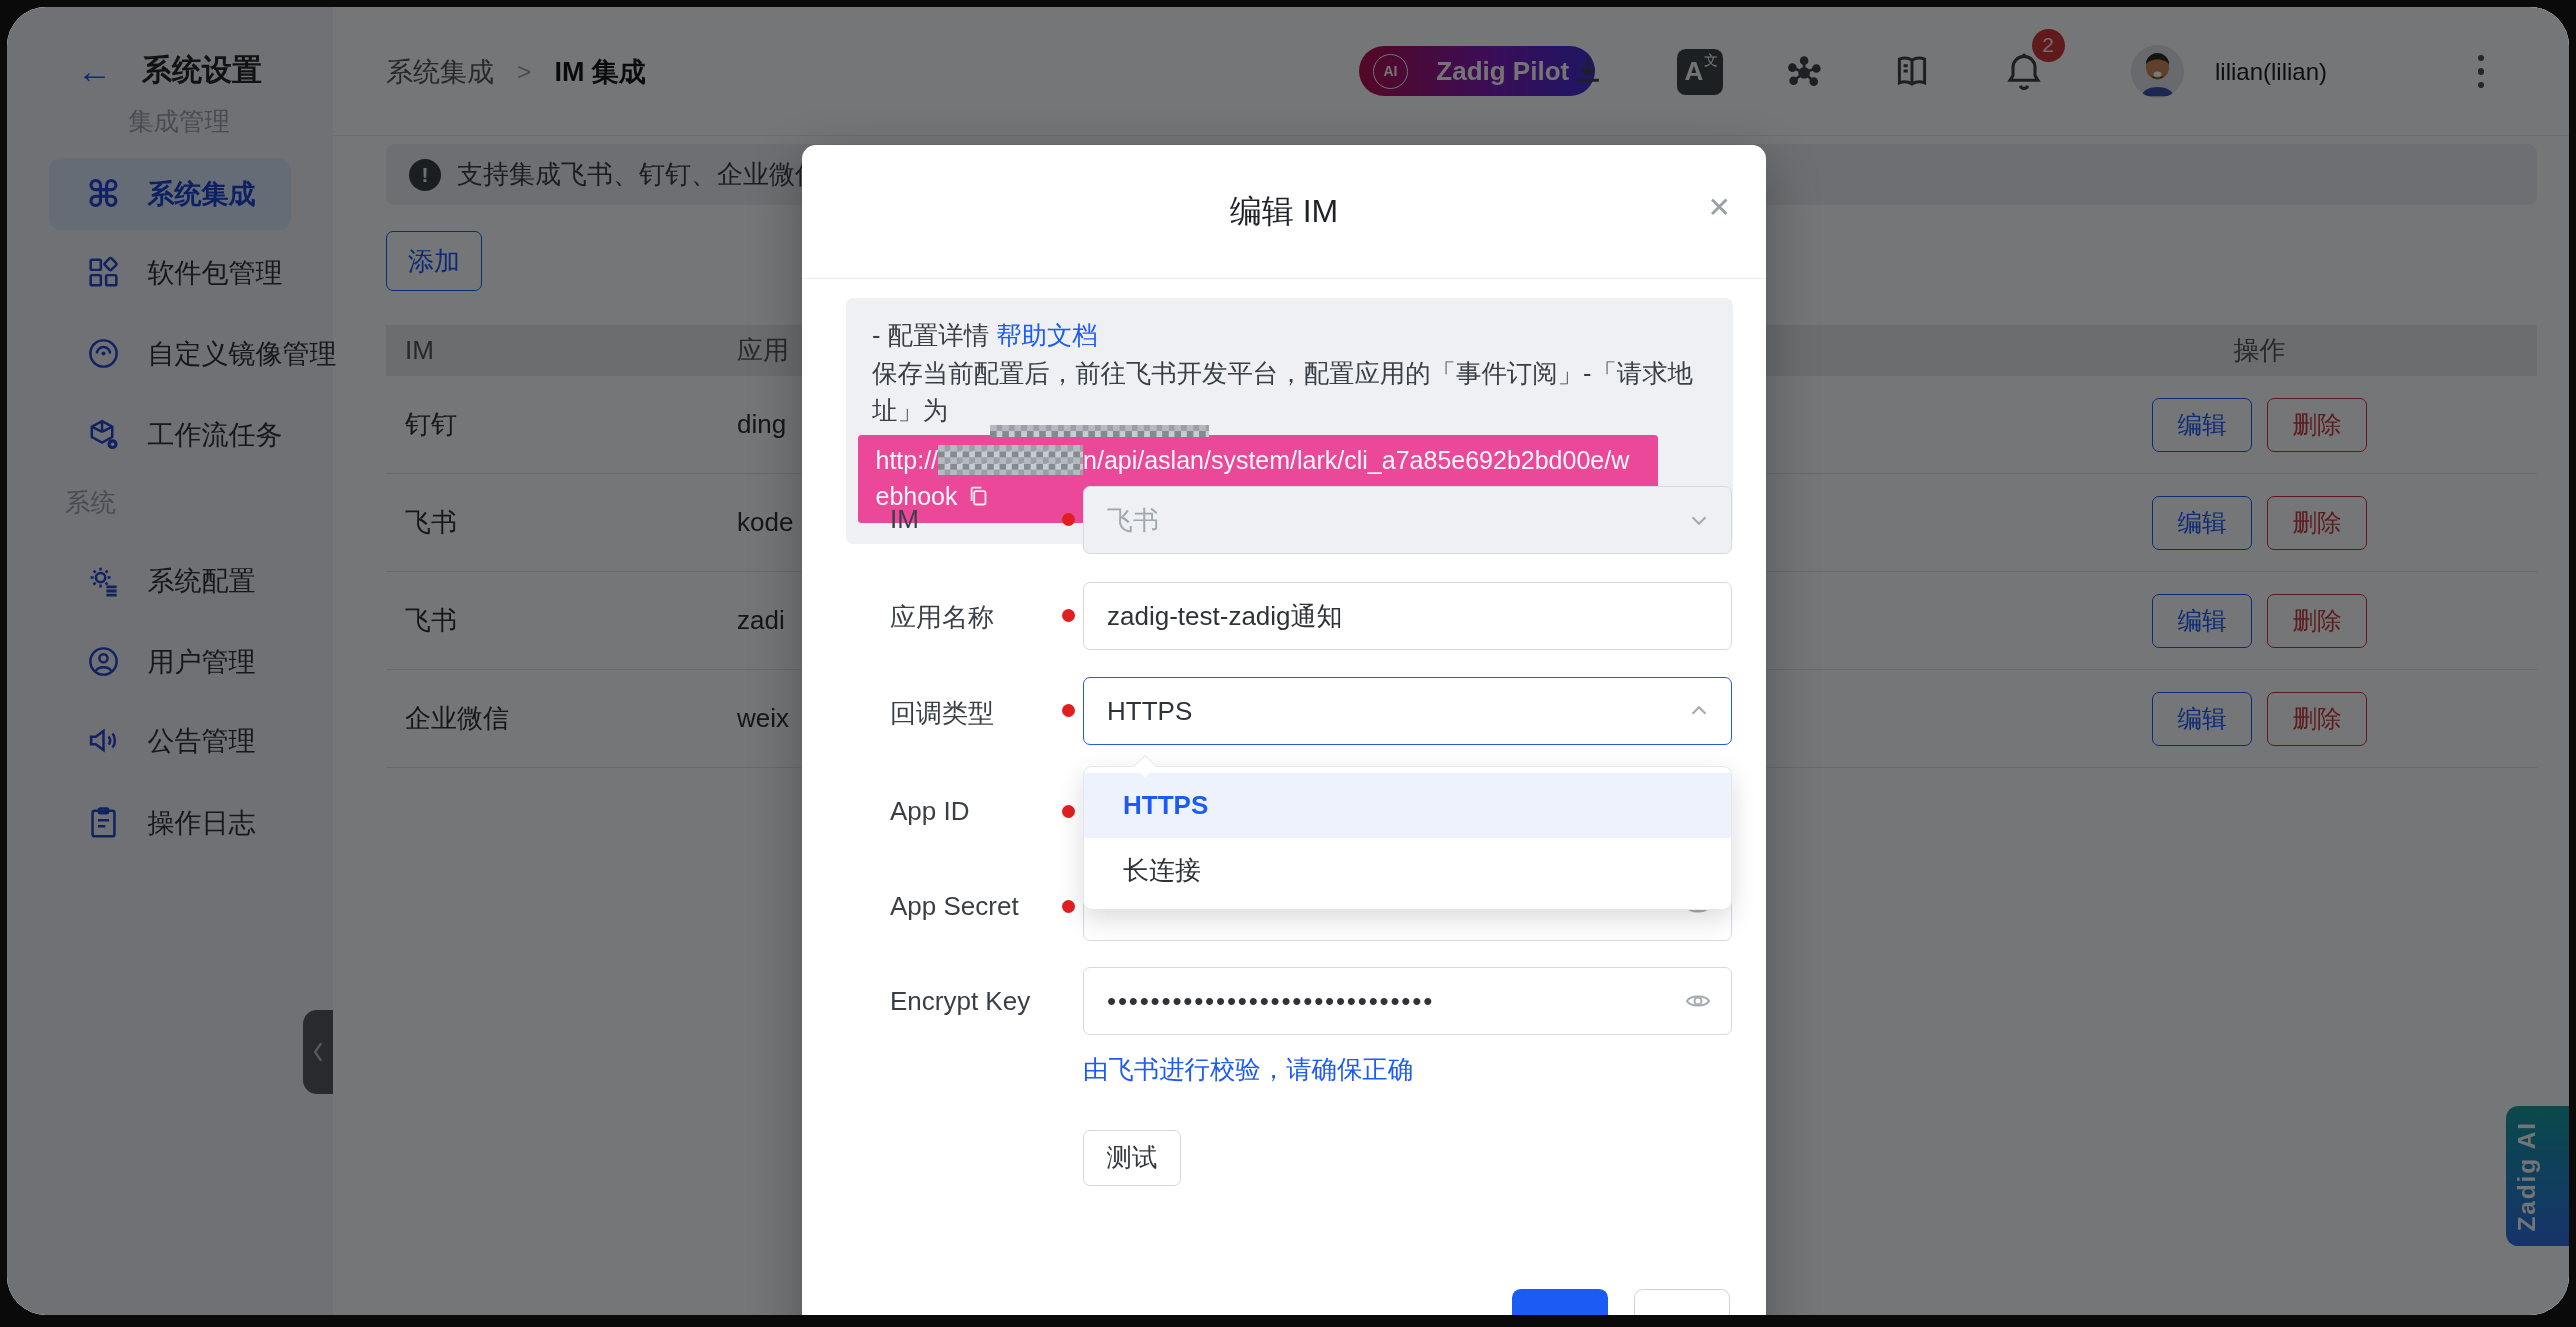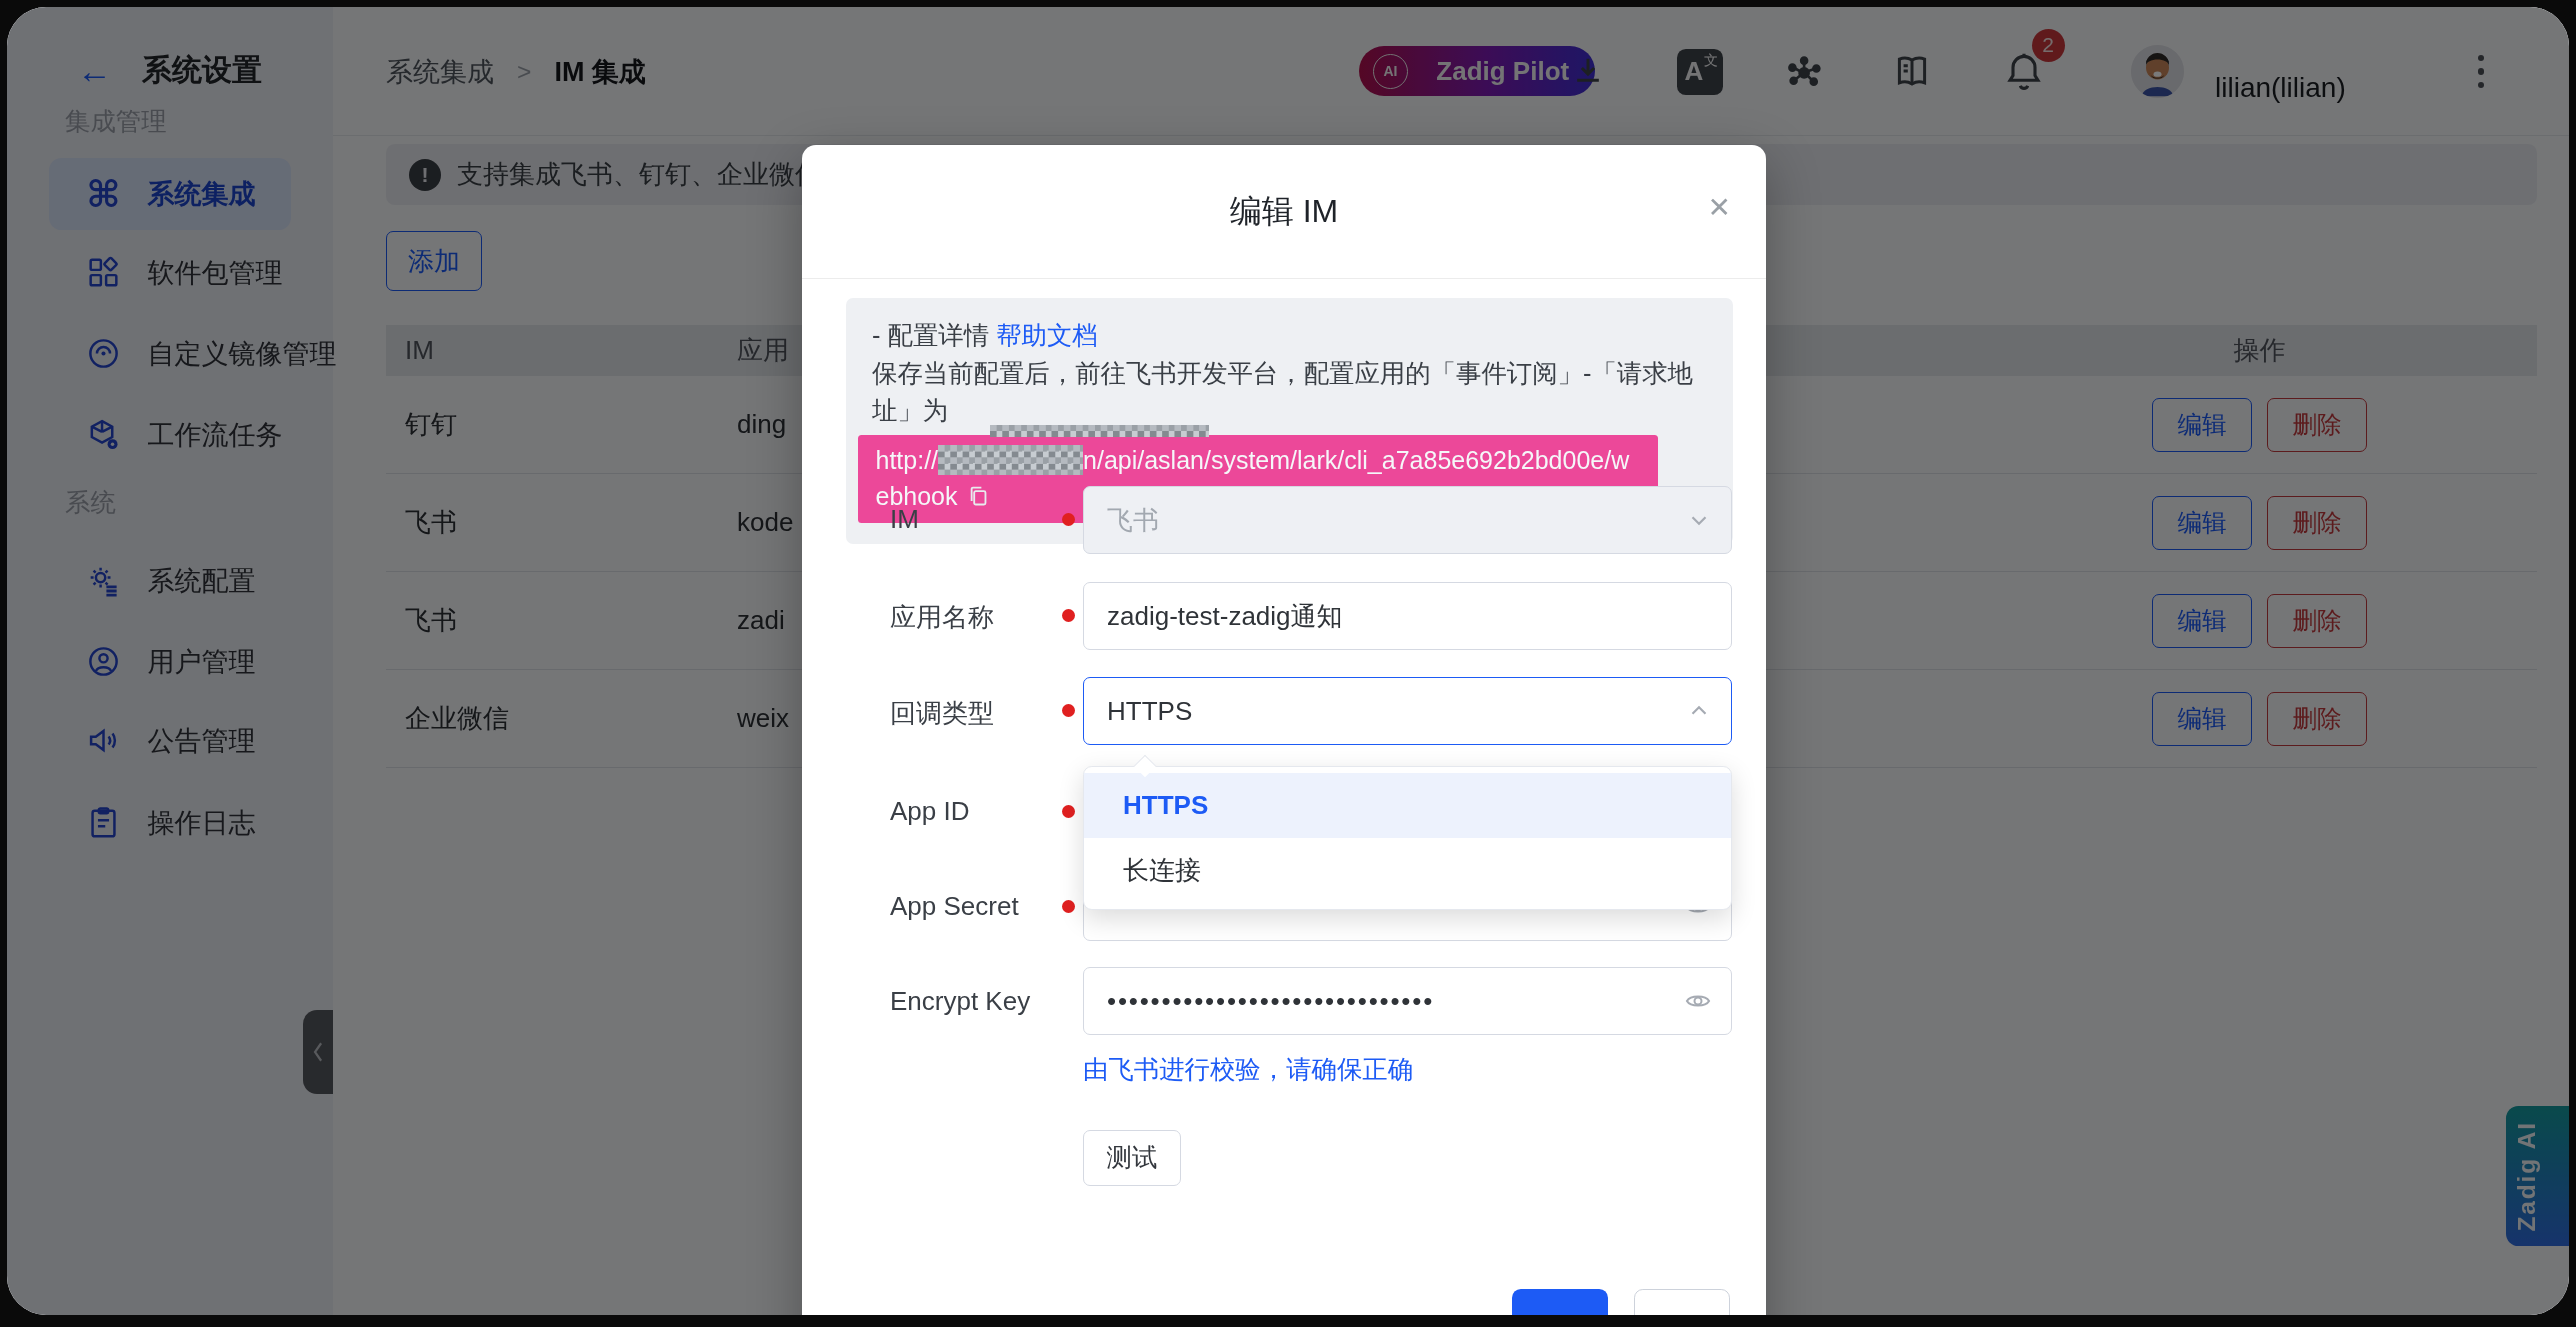--- a/index.html
+++ b/index.html
@@ -29,21 +29,21 @@
   .pilot { position:absolute; left:1026px; top:39px; height:50px; padding:0 26px 0 14px; border-radius:25.4px; display:flex; align-items:center; background:linear-gradient(90deg,#b0104e,#7c1bb5 55%,#3f2fd4); color:#f2f2f5; cursor:pointer;gap:16px; }
   .pilot .phead { width:35px; height:35px; border:1.8px solid #eee; border-radius:50%; display:flex; align-items:center; justify-content:center; font-size:14px; font-weight:700; margin-right:12.3px; }
   .pilot .plb { font-size:26px; font-weight:600; }
   .tb-icon { position:absolute; top:0; height:129px; width:61px; display:flex; align-items:center; justify-content:center; cursor:pointer; color:#3e434a; }
   .translate-box { width:46px; height:46px; background:#3e434a; border-radius:8.8px; color:#f2f3f5; position:relative; }
   .translate-box .bigA { position:absolute; left:8px; top:7px; font-size:26px; font-weight:700; }
   .translate-box .zh { position:absolute; right:4.4px; top:3.5px; font-size:14px; }
   .bell-wrap { position:relative; }
   .badge { position:absolute; right:-19px; top:-21px; min-width:33px; height:33px; border-radius:16.7px; background:#c8373c; color:#f4e2e2; font-size:21px; display:flex; align-items:center; justify-content:center; padding:0 7px; }
   .avatar { position:absolute; left:1798px; top:38px; width:53px; height:53px; border-radius:50%; overflow:hidden; background:#dfe1e5; cursor:pointer; }
-  .username { position:absolute; left:1882px; top:16px; height:129px; display:flex; align-items:center; font-size:28px; color:#1b1e23; cursor:pointer; }
+  .username { position:absolute; left:1882px; top:0; height:129px; display:flex; align-items:center; font-size:24px; color:#1b1e23; cursor:pointer; }
   .more-dots { position:absolute; left:2145px; top:0; height:129px; display:flex; flex-direction:column; justify-content:center; gap:7px; cursor:pointer; }
   .more-dots i { width:6.1px; height:6.1px; border-radius:50%; background:#4b5057; }
 
   
   .content { position:absolute; left:326px; top:130px; right:0; bottom:0; background:#f4f6f9; }
   .notice-bar { position:absolute; left:53px; right:32px; top:7px; height:61px; background:#e7e9ee; border-radius:8.8px; display:flex; align-items:center; }
   .notice-bar .nicon { width:32px; height:32px; background:#3a3f46; color:#e7e9ee; border-radius:50%; font-size:21px; font-weight:700; display:flex; align-items:center; justify-content:center; margin:0 16px 0 23px; flex:none; }
   .notice-bar .ntxt { font-size:26px; color:#3a3f46; white-space:nowrap; }
   .add-btn { position:absolute; left:53px; top:94px; width:96px; height:60px; border:1.8px solid #1d5bf5; border-radius:7px; color:#1d5bf5; font-size:26px; display:flex; align-items:center; justify-content:center; cursor:pointer; background:transparent; }
   .table { position:absolute; left:53px; right:32px; top:188px; }
@@ -96,21 +96,21 @@
 </head>
 <body>
 
 <div class="window">
 
   <div class="sidebar">
     <div class="sb-header">
       <span class="sb-back">←</span>
       <span class="sb-title">系统设置</span>
     </div>
-    <div class="sb-section" style="top:98px;">集成管理</div>
+    <div class="sb-section" style="top:98px;text-align:center;">集成管理</div>
 
     <div class="sb-item active" style="top:151px;">
       <span class="ic">
           <span style="font-size:37px;font-weight:700;">⌘</span>
         </span>
       <span class="lb">系统集成</span>
     </div>
     <div class="sb-item" style="top:306px;">
       <span class="ic">
         <svg width="35" height="35" viewBox="0 0 24 24" fill="none" stroke="currentColor" stroke-width="1.7">

